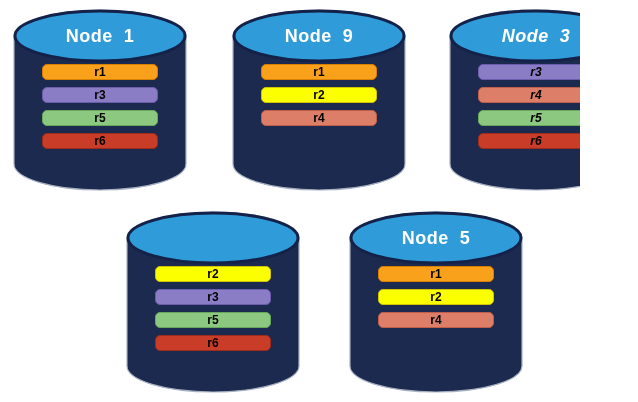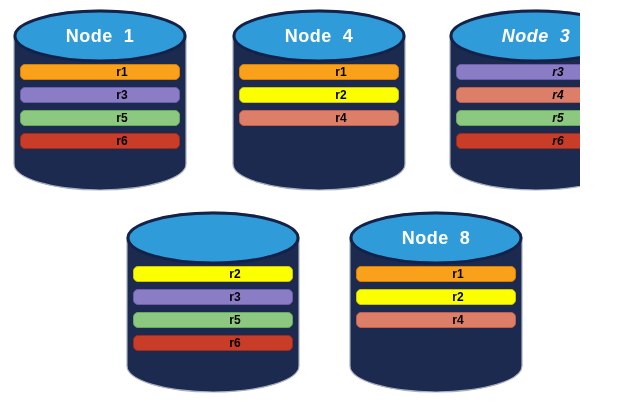--- a/index.html
+++ b/index.html
@@ -58,21 +58,20 @@
   .bar {
     width: 114px;
     height: 14px;
     border: 1px solid transparent;
     border-radius: 5px;
     text-align: center;
     font-size: 12px;
     font-weight: bold;
     line-height: 14px;
     color: var(--bar-text);
-    padding-left: 44px;
   }
 </style>
 </head>
 <body>
 
 <div id="canvas" style="--bg: #FFFFFF; --cyl-body: #1B2A4E; --cyl-top: #2F9CD9; --cyl-top-border: #14224A; --cyl-outline: #A8B0C2; --title-color: #FFFFFF; --bar-text: #000000;">
 
 <div class="node node-1">
       <svg class="cyl" viewBox="0 0 176 184" aria-hidden="true">
         <path class="body" d="M 2 28 A 86 26 0 0 1 174 28 L 174 156 A 86 26 0 0 1 2 156 Z"></path>
@@ -84,21 +83,21 @@
         <div class="bar" style="background: rgb(138, 124, 197); border-color: rgb(108, 92, 173);">r3</div>
         <div class="bar" style="background: rgb(140, 200, 127); border-color: rgb(104, 168, 92);">r5</div>
         <div class="bar" style="background: rgb(201, 60, 39); border-color: rgb(156, 43, 26);">r6</div>
       </div>
     </div>
     <div class="node node-2">
       <svg class="cyl" viewBox="0 0 176 184" aria-hidden="true">
         <path class="body" d="M 2 28 A 86 26 0 0 1 174 28 L 174 156 A 86 26 0 0 1 2 156 Z"></path>
         <ellipse class="top" cx="88" cy="28" rx="85" ry="25"></ellipse>
       </svg>
-      <div class="node-title">Node  4</div>
+      <div class="node-title">Node  9</div>
       <div class="bars">
         <div class="bar" style="background: rgb(249, 161, 27); border-color: rgb(216, 127, 0);">r1</div>
         <div class="bar" style="background: rgb(251, 255, 0); border-color: rgb(207, 196, 0);">r2</div>
         <div class="bar" style="background: rgb(220, 126, 104); border-color: rgb(190, 94, 75);">r4</div>
       </div>
     </div>
     <div class="node node-3">
       <svg class="cyl" viewBox="0 0 176 184" aria-hidden="true">
         <path class="body" d="M 2 28 A 86 26 0 0 1 174 28 L 174 156 A 86 26 0 0 1 2 156 Z"></path>
         <ellipse class="top" cx="88" cy="28" rx="85" ry="25"></ellipse>
@@ -121,20 +120,20 @@
         <div class="bar" style="background: rgb(138, 124, 197); border-color: rgb(108, 92, 173);">r3</div>
         <div class="bar" style="background: rgb(140, 200, 127); border-color: rgb(104, 168, 92);">r5</div>
         <div class="bar" style="background: rgb(201, 60, 39); border-color: rgb(156, 43, 26);">r6</div>
       </div>
     </div>
     <div class="node node-5">
       <svg class="cyl" viewBox="0 0 176 184" aria-hidden="true">
         <path class="body" d="M 2 28 A 86 26 0 0 1 174 28 L 174 156 A 86 26 0 0 1 2 156 Z"></path>
         <ellipse class="top" cx="88" cy="28" rx="85" ry="25"></ellipse>
       </svg>
-      <div class="node-title">Node  8</div>
+      <div class="node-title">Node  5</div>
       <div class="bars">
         <div class="bar" style="background: rgb(249, 161, 27); border-color: rgb(216, 127, 0);">r1</div>
         <div class="bar" style="background: rgb(251, 255, 0); border-color: rgb(207, 196, 0);">r2</div>
         <div class="bar" style="background: rgb(220, 126, 104); border-color: rgb(190, 94, 75);">r4</div>
       </div>
     </div>
   </div>
 
 </body></html>

